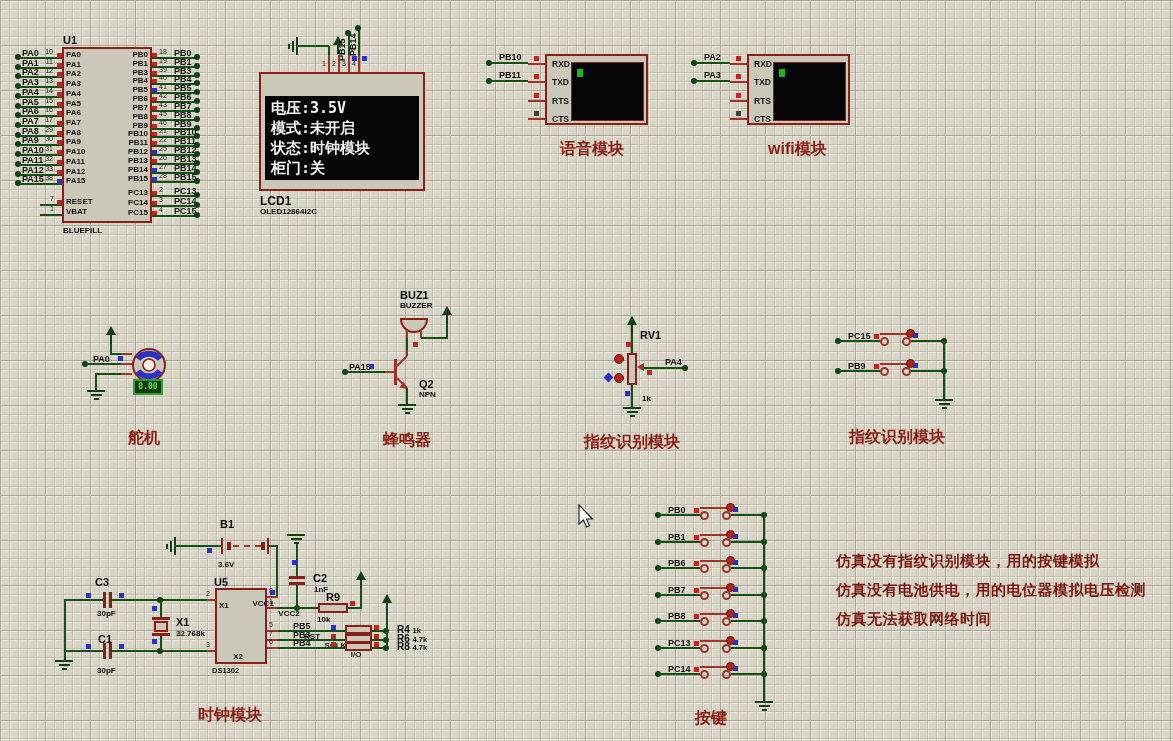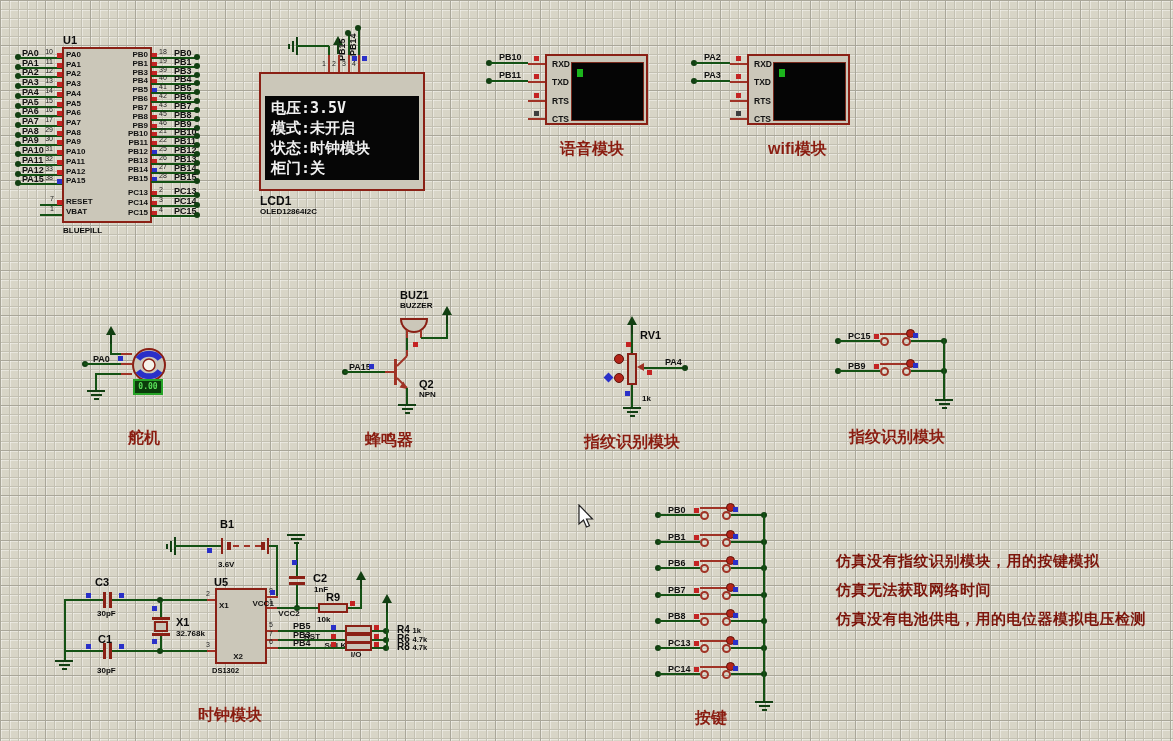--- a/index.html
+++ b/index.html
@@ -608,21 +608,21 @@
     <line x1="22" y1="38" x2="22" y2="46" stroke="#145214" stroke-width="2"></line>
   </svg>
   <span class="jdot" style="left:342px;top:369px"></span>
   <span class="wh" style="left:344px;top:371px;width:41px"></span>
   <span class="net" style="left:349px;top:362px">PA15</span>
   <span class="st" style="left:369px;top:364px" data-state="blue"></span>
   <span class="wv" style="left:406px;top:396px;height:8px"></span>
   <span class="gnd" style="left:396px;top:404px"></span>
   <span class="ref" style="left:419px;top:378px">Q2</span>
   <span class="val" style="left:419px;top:390px">NPN</span>
-  <span class="title-cn" style="left:365px;top:430px">蜂鸣器</span>
+  <span class="title-cn" style="left:383px;top:430px">蜂鸣器</span>
 
   
   <span class="pwr" style="left:625px;top:316px"></span>
   <span class="wv" style="left:631px;top:334px;height:19px"></span>
   <span class="st" style="left:626px;top:342px" data-state="red"></span>
   <span class="ref" style="left:640px;top:329px">RV1</span>
   <div class="resb" style="left:627px;top:353px;width:10px;height:32px"></div>
   <span class="knob" style="left:614px;top:354px"></span>
   <span class="knob" style="left:614px;top:373px"></span>
   <span class="bdia" style="left:605px;top:374px"></span>
@@ -910,22 +910,22 @@
       </div>
     </div>
   <span class="wv" style="left:386px;top:612px;height:38px"></span>
   <span class="pwr" style="left:380px;top:594px"></span>
   <span class="title-cn" style="left:198px;top:705px">时钟模块</span>
 
   
   <div class="abs" style="left:836px;top:552px">
 
       <div class="nline">仿真没有指纹识别模块，用的按键模拟</div>
+      <div class="nline">仿真没有电池供电，用的电位器模拟电压检测</div>
       <div class="nline">仿真无法获取网络时间</div>
-      <div class="nline">仿真没有电池供电，用的电位器模拟电压检测</div>
     </div>
 
   
   <svg class="abs" style="left:578px;top:504px" width="17" height="25">
     <path d="M1,1 L1,20 L5.5,16 L8.5,23 L11.5,21.7 L8.5,15 L14.5,15 Z" fill="#fdfdfd" stroke="#222" stroke-width="1.2"></path>
   </svg>
 
 </div>
 
 </body></html>

